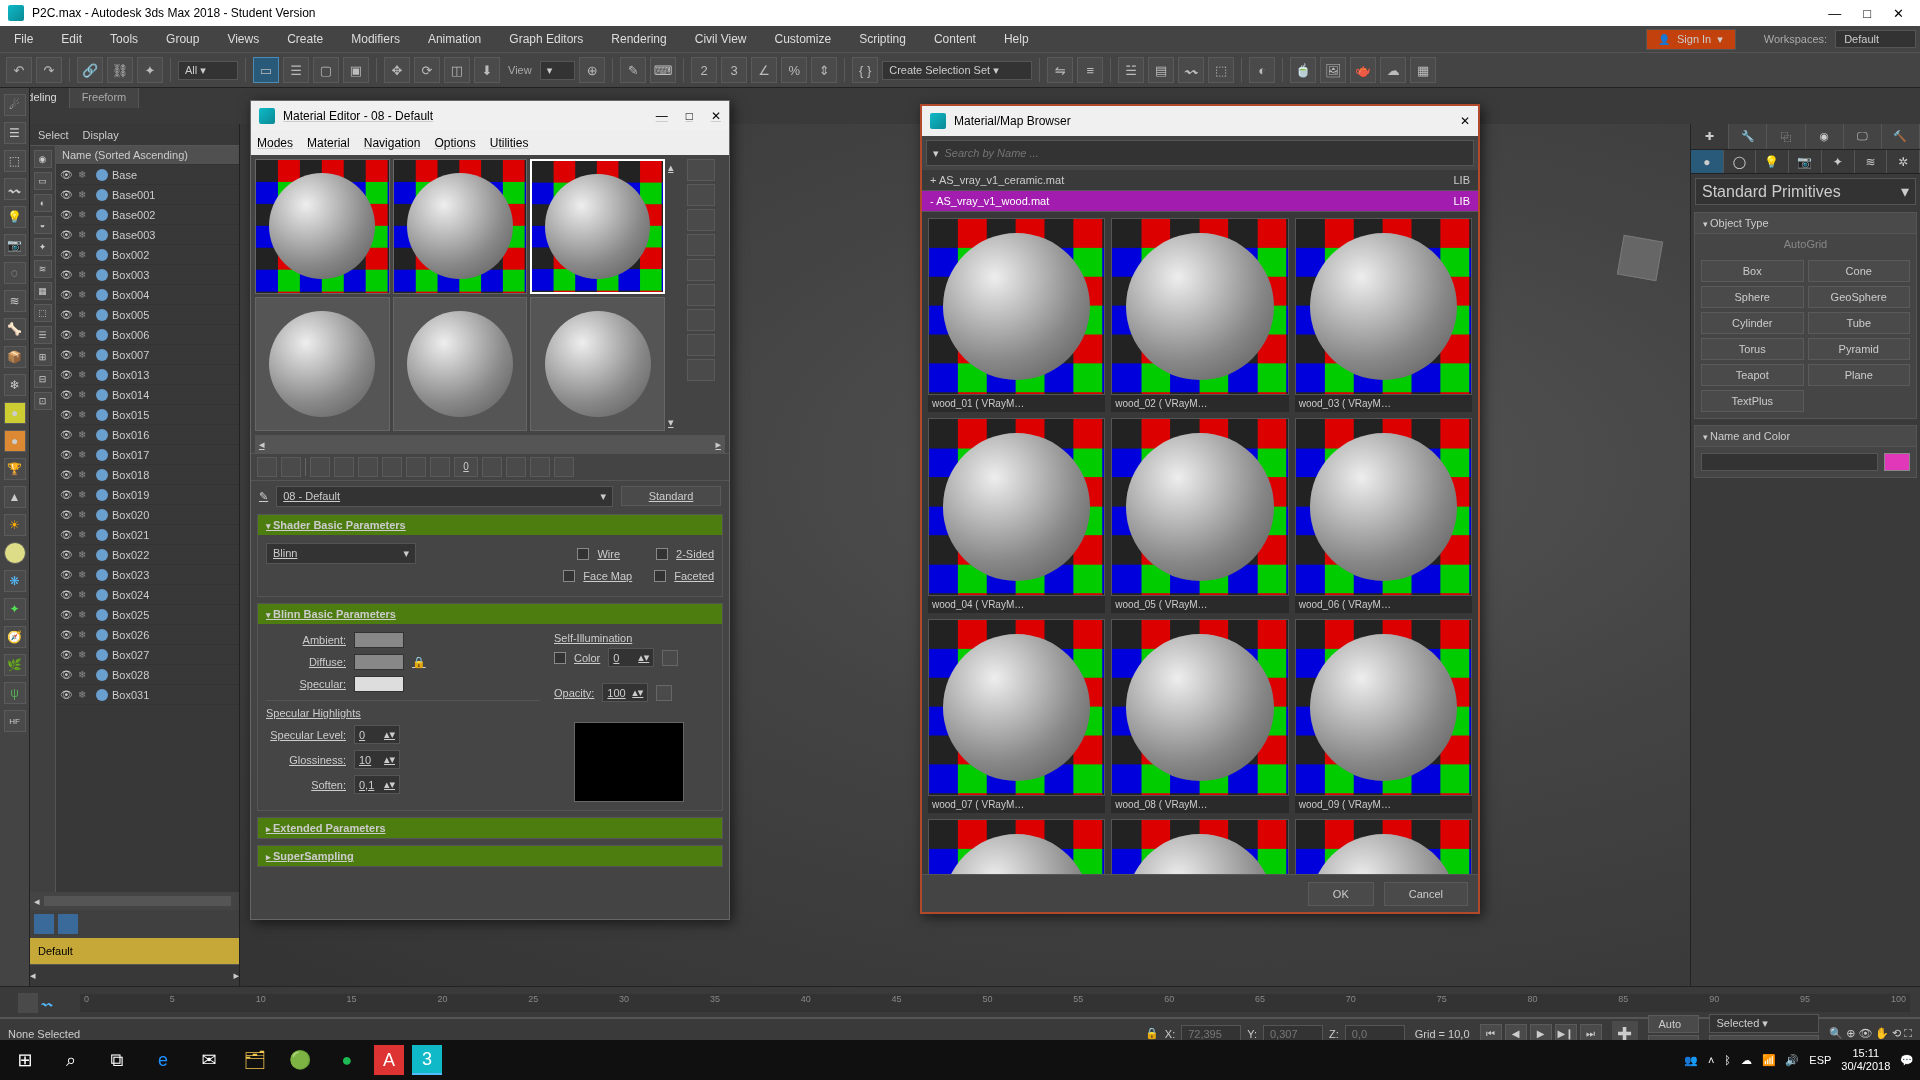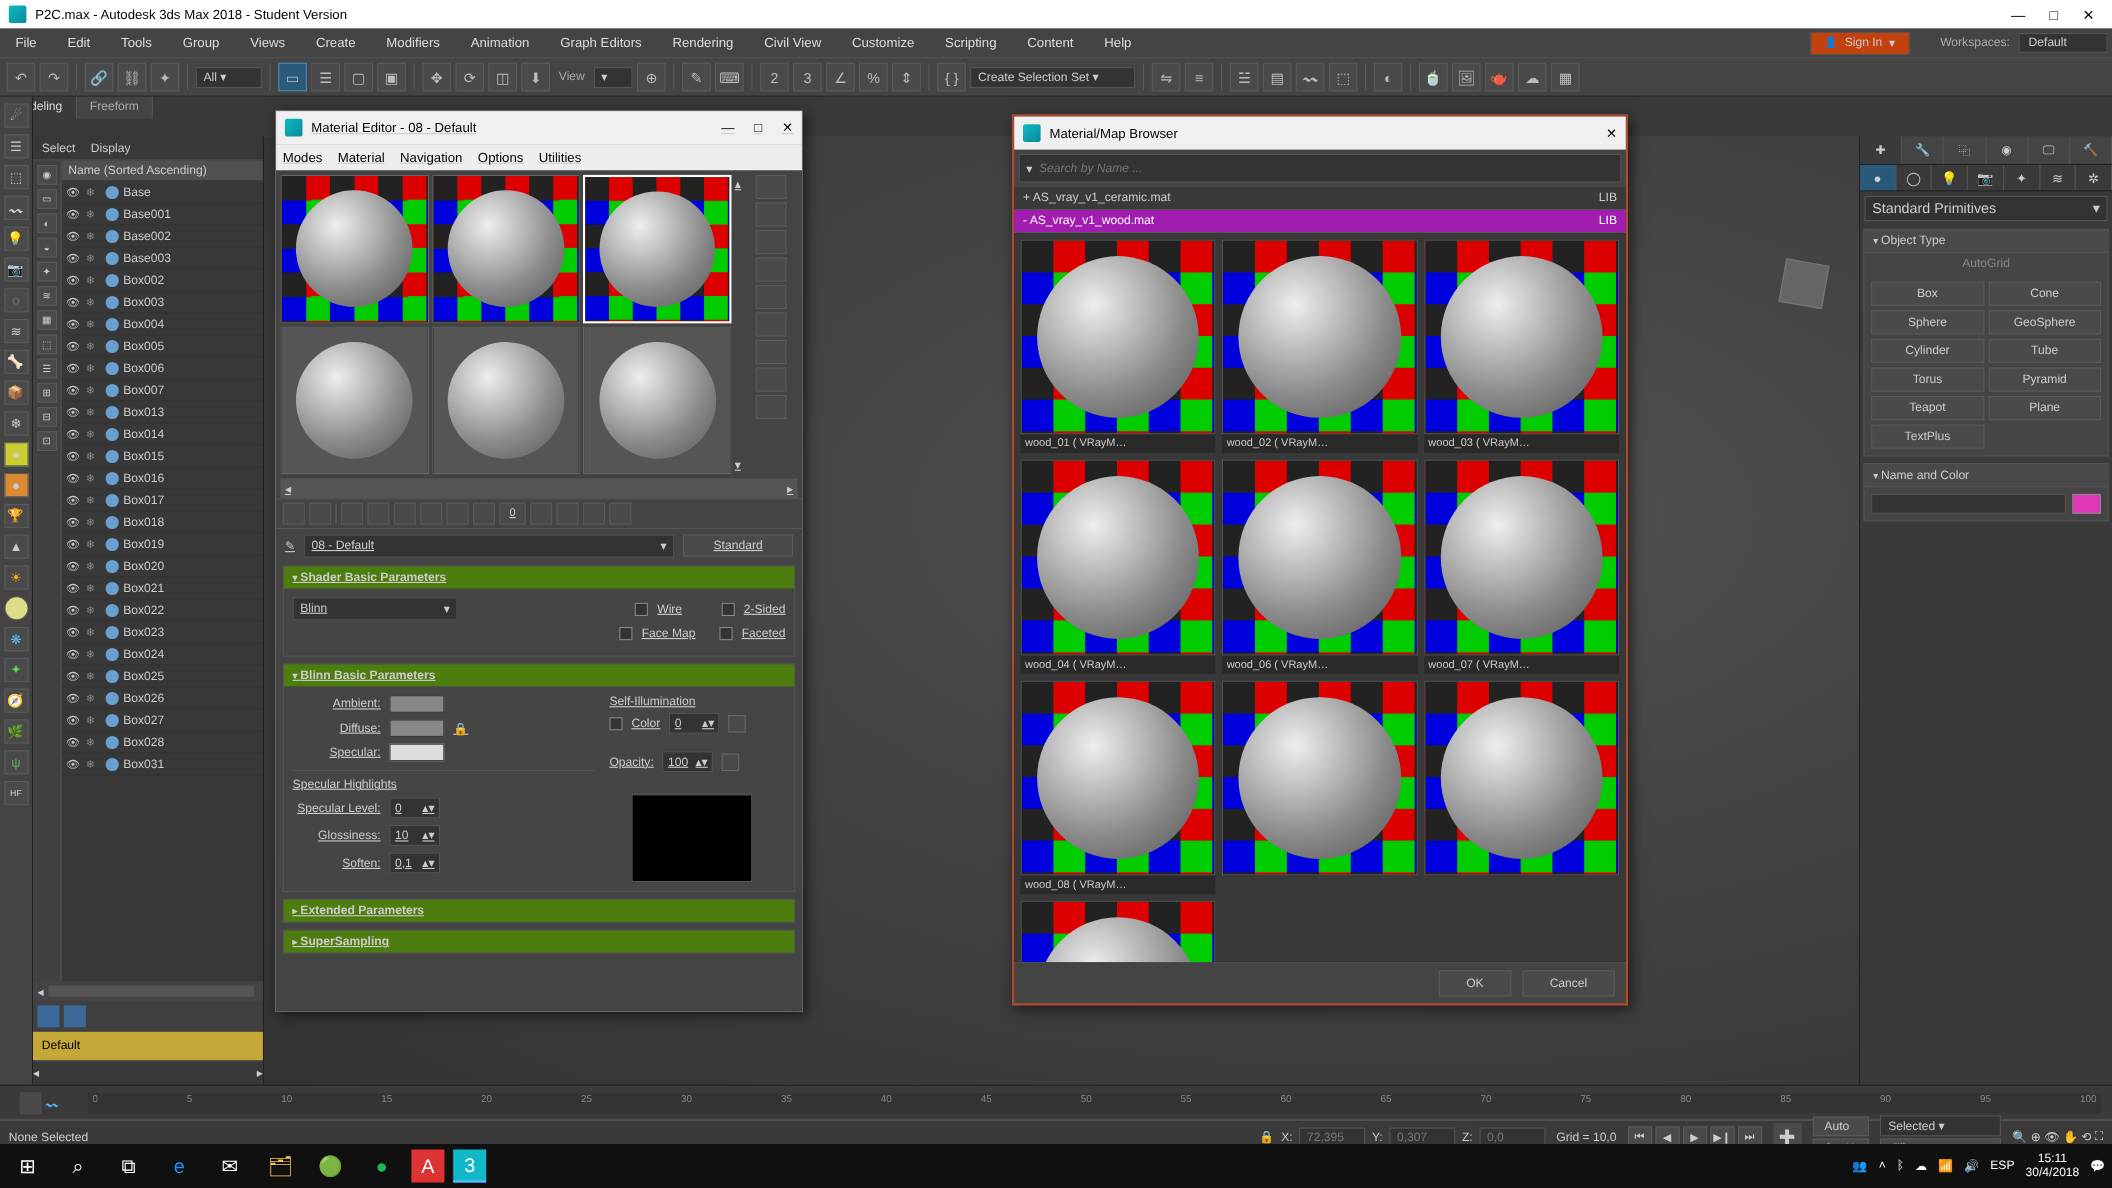--- a/index.html
+++ b/index.html
@@ -66,21 +66,21 @@
 .vp-dark{position:absolute;inset:0;background:radial-gradient(ellipse at 70% 40%,#555 0%,#444 40%,#333 100%);}
 
 
 .cmdpanel{position:absolute;right:0;top:36px;width:230px;bottom:0;background:#3a3a3a;border-left:1px solid #222;display:flex;flex-direction:column;}
 .cp-tabs{height:26px;display:flex;background:#444;border-bottom:1px solid #222;}
 .cp-tab{flex:1;display:flex;align-items:center;justify-content:center;border-right:1px solid #555;cursor:pointer;}
 .cp-tab.active{background:#3a3a3a;}
 .cp-sub{height:24px;display:flex;background:#3a3a3a;border-bottom:1px solid #222;}
 .cp-sub .s{flex:1;display:flex;align-items:center;justify-content:center;border-right:1px solid #555;font-size:12px;}
 .cp-sub .s.active{background:#2a5a7a;}
-.cp-drop{margin:4px;background:#333;border:1px solid #555;padding:3px 6px;font-size:13px;display:flex;justify-content:space-between;align-items:center;}
+.cp-drop{margin:4px;background:#333;border:1px solid #555;padding:3px 6px;font-size:16px;display:flex;justify-content:space-between;align-items:center;}
 .cp-roll{background:#454545;margin:3px;border:1px solid #555;}
 .cp-rh{padding:4px 8px;font-size:11px;background:#4a4a4a;border-bottom:1px solid #555;cursor:pointer;}
 .cp-rh::before{content:"▾ ";font-size:9px;}
 .cp-grid{display:grid;grid-template-columns:1fr 1fr;gap:4px;padding:6px;}
 .cp-btn{background:#4a4a4a;border:1px solid #5a5a5a;padding:4px;text-align:center;font-size:11px;cursor:pointer;}
 .cp-auto{text-align:center;padding:4px;font-size:11px;color:#888;}
 .swatch{width:26px;height:18px;background:#e038b8;border:1px solid #888;}
 
 
 .mateditor{position:absolute;left:250px;top:100px;width:480px;height:820px;background:#444;border:1px solid #666;box-shadow:3px 3px 12px rgba(0,0,0,0.6);display:flex;flex-direction:column;text-decoration:underline;}
@@ -777,35 +777,49 @@
           <div class="chk" style="position:absolute;inset:0;background:repeating-conic-gradient(#d00 0 25%,#0c0 0 50%,#00d 0 75%,#222 0 100%);background-size:33% 33%"></div>
           <div style="position:absolute;inset:8%;border-radius:50%;background:radial-gradient(circle at 35% 30%,#eee 0%,#bbb 30%,#888 60%,#555 100%)"></div>
         </div>
         <div class="mb-lbl">wood_04  ( VRayM…</div>
       </div>
       <div class="mb-item">
         <div class="mb-thumb">
           <div class="chk" style="position:absolute;inset:0;background:repeating-conic-gradient(#d00 0 25%,#0c0 0 50%,#00d 0 75%,#222 0 100%);background-size:33% 33%"></div>
           <div style="position:absolute;inset:8%;border-radius:50%;background:radial-gradient(circle at 35% 30%,#eee 0%,#bbb 30%,#888 60%,#555 100%)"></div>
         </div>
+        <div class="mb-lbl">wood_05  ( VRayM…</div>
+      </div>
+      <div class="mb-item">
+        <div class="mb-thumb">
+          <div class="chk" style="position:absolute;inset:0;background:repeating-conic-gradient(#d00 0 25%,#0c0 0 50%,#00d 0 75%,#222 0 100%);background-size:33% 33%"></div>
+          <div style="position:absolute;inset:8%;border-radius:50%;background:radial-gradient(circle at 35% 30%,#eee 0%,#bbb 30%,#888 60%,#555 100%)"></div>
+        </div>
         <div class="mb-lbl">wood_06  ( VRayM…</div>
       </div>
       <div class="mb-item">
         <div class="mb-thumb">
           <div class="chk" style="position:absolute;inset:0;background:repeating-conic-gradient(#d00 0 25%,#0c0 0 50%,#00d 0 75%,#222 0 100%);background-size:33% 33%"></div>
           <div style="position:absolute;inset:8%;border-radius:50%;background:radial-gradient(circle at 35% 30%,#eee 0%,#bbb 30%,#888 60%,#555 100%)"></div>
         </div>
         <div class="mb-lbl">wood_07  ( VRayM…</div>
       </div>
       <div class="mb-item">
         <div class="mb-thumb">
           <div class="chk" style="position:absolute;inset:0;background:repeating-conic-gradient(#d00 0 25%,#0c0 0 50%,#00d 0 75%,#222 0 100%);background-size:33% 33%"></div>
           <div style="position:absolute;inset:8%;border-radius:50%;background:radial-gradient(circle at 35% 30%,#eee 0%,#bbb 30%,#888 60%,#555 100%)"></div>
         </div>
         <div class="mb-lbl">wood_08  ( VRayM…</div>
+      </div>
+      <div class="mb-item">
+        <div class="mb-thumb">
+          <div class="chk" style="position:absolute;inset:0;background:repeating-conic-gradient(#d00 0 25%,#0c0 0 50%,#00d 0 75%,#222 0 100%);background-size:33% 33%"></div>
+          <div style="position:absolute;inset:8%;border-radius:50%;background:radial-gradient(circle at 35% 30%,#eee 0%,#bbb 30%,#888 60%,#555 100%)"></div>
+        </div>
+        <div class="mb-lbl">wood_09  ( VRayM…</div>
       </div>
       <div class="mb-item">
         <div class="mb-thumb">
           <div class="chk" style="position:absolute;inset:0;background:repeating-conic-gradient(#d00 0 25%,#0c0 0 50%,#00d 0 75%,#222 0 100%);background-size:33% 33%"></div>
           <div style="position:absolute;inset:8%;border-radius:50%;background:radial-gradient(circle at 35% 30%,#eee 0%,#bbb 30%,#888 60%,#555 100%)"></div>
         </div>
       </div>
       <div class="mb-item">
         <div class="mb-thumb">
           <div class="chk" style="position:absolute;inset:0;background:repeating-conic-gradient(#d00 0 25%,#0c0 0 50%,#00d 0 75%,#222 0 100%);background-size:33% 33%"></div>

